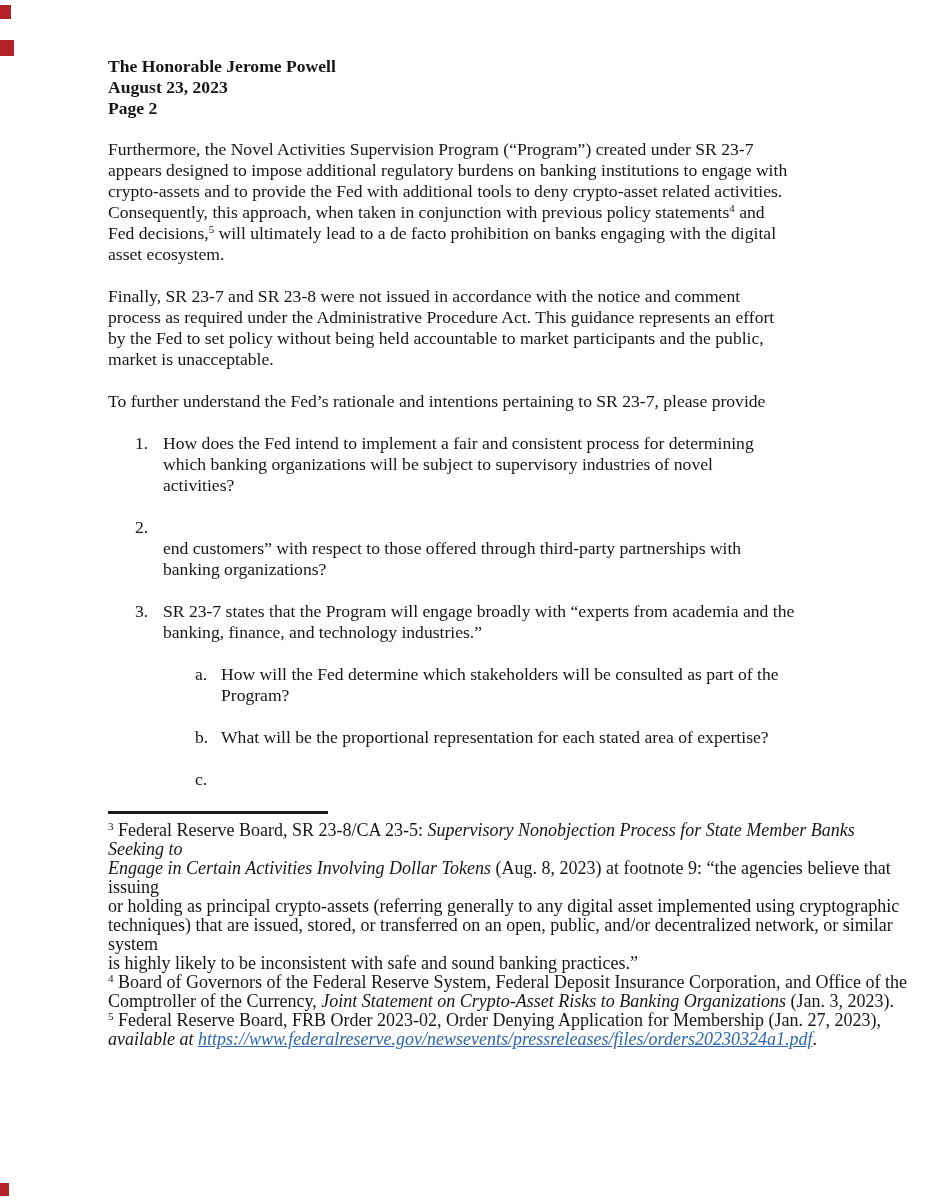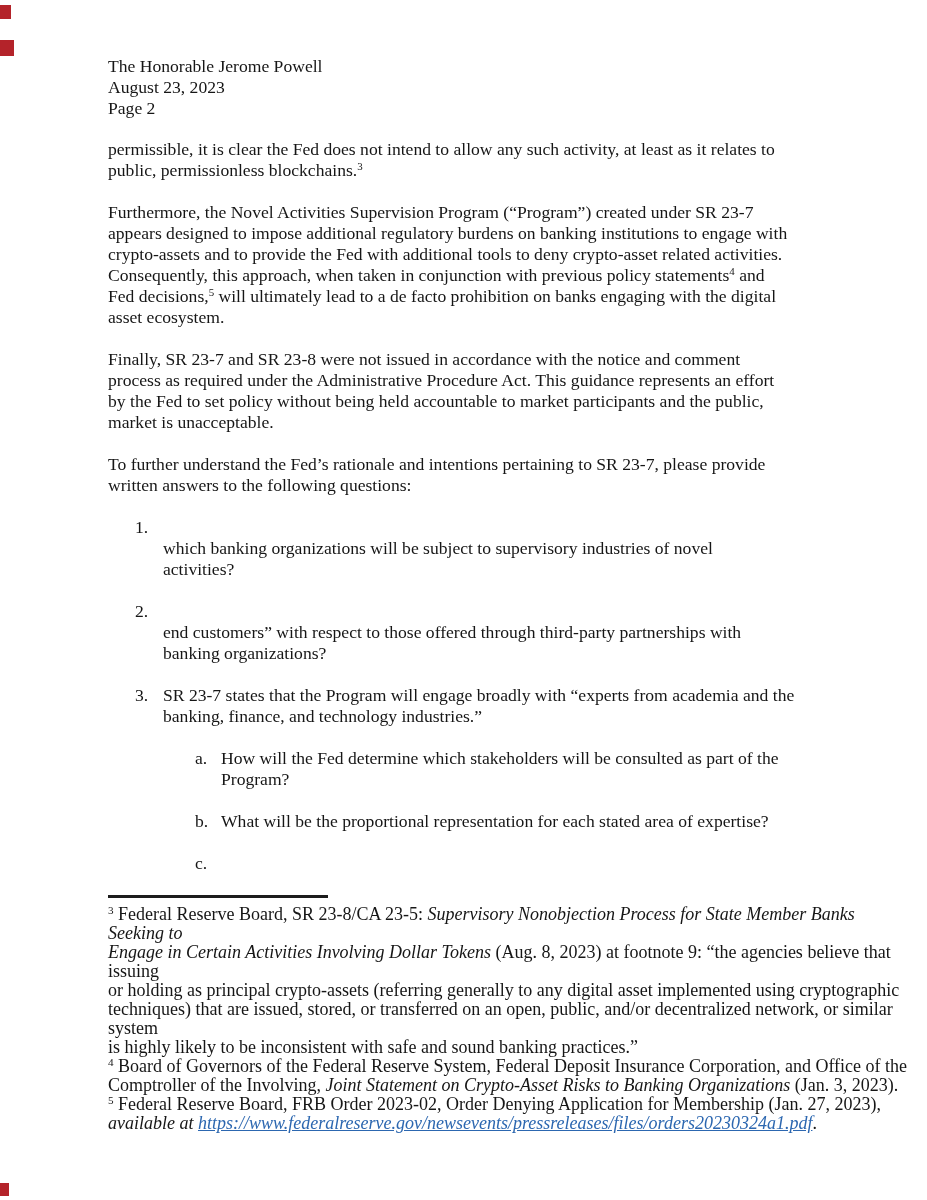--- a/index.html
+++ b/index.html
@@ -17,21 +17,21 @@
   .artifact { position: absolute; left: 0; }
   .artifact.a1 { top: 5px;    width: 11px; height: 14px; }
   .artifact.a2 { top: 40px;   width: 14px; height: 16px; }
   .artifact.a3 { top: 1183px; width: 9px;  height: 13px; }
 
   .content {
     position: absolute; left: 108px; top: 56px; width: 800px;
     font-size: 17.6px; line-height: 21px;
   }
   .header { margin: 0 0 20px 0; }
-  .header div { white-space: nowrap; }
+  .header div { white-space: nowrap; font-weight: bold; }
 
   p.body { margin: 0 0 21px 0; }
 
   .list-item { display: flex; margin: 0 0 21px 0; padding-left: 27px; }
   .list-item .marker { flex: 0 0 28px; width: 28px; }
   .list-item .li-text { flex: 1 1 auto; }
   .list-item.sub { padding-left: 87px; }
   .list-item.sub .marker { flex: 0 0 26px; width: 26px; }
 
   .footnotes { margin-top: 10px; font-size: 18px; line-height: 19px; }
@@ -52,28 +52,27 @@
   <div class="artifact a3" style="background: rgb(180, 35, 42);"></div>
 
   <div class="content">
 
     <div class="header">
       <div>The Honorable Jerome Powell</div>
       <div>August 23, 2023</div>
       <div>Page 2</div>
     </div>
 
-    <p class="body"><span>permissible, it is clear the Fed does not intend to allow any such activity, at least as it relates to</span><br><span>public, permissionless blockchains.</span><sup>3</sup></p>
     <p class="body"><span>Furthermore, the Novel Activities Supervision Program (“Program”) created under SR 23-7</span><br><span>appears designed to impose additional regulatory burdens on banking institutions to engage with</span><br><span>crypto-assets and to provide the Fed with additional tools to deny crypto-asset related activities.</span><br><span>Consequently, this approach, when taken in conjunction with previous policy statements</span><sup>4</sup><span> and</span><br><span>Fed decisions,</span><sup>5</sup><span> will ultimately lead to a de facto prohibition on banks engaging with the digital</span><br><span>asset ecosystem.</span></p>
     <p class="body"><span>Finally, SR 23-7 and SR 23-8 were not issued in accordance with the notice and comment</span><br><span>process as required under the Administrative Procedure Act. This guidance represents an effort</span><br><span>by the Fed to set policy without being held accountable to market participants and the public,</span><br><span>market is unacceptable.</span></p>
-    <p class="body"><span>To further understand the Fed’s rationale and intentions pertaining to SR 23-7, please provide</span><br><span>written answers to the following questions:</span></p>
+    <p class="body"><span>To further understand the Fed’s rationale and intentions pertaining to SR 23-7, please provide</span><br></p>
 
     <div class="list-item">
       <span class="marker">1.</span>
-      <span class="li-text"><br><span>which banking organizations will be subject to supervisory industries of novel</span><br><span>activities?</span></span>
+      <span class="li-text"><span>How does the Fed intend to implement a fair and consistent process for determining</span><br><span>which banking organizations will be subject to supervisory industries of novel</span><br><span>activities?</span></span>
     </div>
     <div class="list-item">
       <span class="marker">2.</span>
       <span class="li-text"><br><span>end customers” with respect to those offered through third-party partnerships with</span><br><span>banking organizations?</span></span>
     </div>
     <div class="list-item">
       <span class="marker">3.</span>
       <span class="li-text"><span>SR 23-7 states that the Program will engage broadly with “experts from academia and the</span><br><span>banking, finance, and technology industries.”</span></span>
     </div>
 
@@ -85,18 +84,18 @@
       <span class="marker">b.</span>
       <span class="li-text"><span>What will be the proportional representation for each stated area of expertise?</span></span>
     </div>
     <div class="list-item sub">
       <span class="marker">c.</span>
     </div>
 
     <div class="footnotes">
       <div class="fn-rule"></div>
       <p><sup>3</sup><span> Federal Reserve Board, SR 23-8/CA 23-5: </span><i>Supervisory Nonobjection Process for State Member Banks Seeking to</i><br><i>Engage in Certain Activities Involving Dollar Tokens</i><span> (Aug. 8, 2023) at footnote 9: “the agencies believe that issuing</span><br><span>or holding as principal crypto-assets (referring generally to any digital asset implemented using cryptographic</span><br><span>techniques) that are issued, stored, or transferred on an open, public, and/or decentralized network, or similar system</span><br><span>is highly likely to be inconsistent with safe and sound banking practices.”</span></p>
-      <p><sup>4</sup><span> Board of Governors of the Federal Reserve System, Federal Deposit Insurance Corporation, and Office of the</span><br><span>Comptroller of the Involving, </span><i>Joint Statement on Crypto-Asset Risks to Banking Organizations</i><span> (Jan. 3, 2023).</span></p>
+      <p><sup>4</sup><span> Board of Governors of the Federal Reserve System, Federal Deposit Insurance Corporation, and Office of the</span><br><span>Comptroller of the Currency, </span><i>Joint Statement on Crypto-Asset Risks to Banking Organizations</i><span> (Jan. 3, 2023).</span></p>
       <p><sup>5</sup><span> Federal Reserve Board, FRB Order 2023-02, Order Denying Application for Membership (Jan. 27, 2023),</span><br><i>available at</i><span> </span><a class="fn-link" href="#">https://www.federalreserve.gov/newsevents/pressreleases/files/orders20230324a1.pdf</a><span>.</span></p>
     </div>
 
   </div>
 </div>
 
 </body></html>

